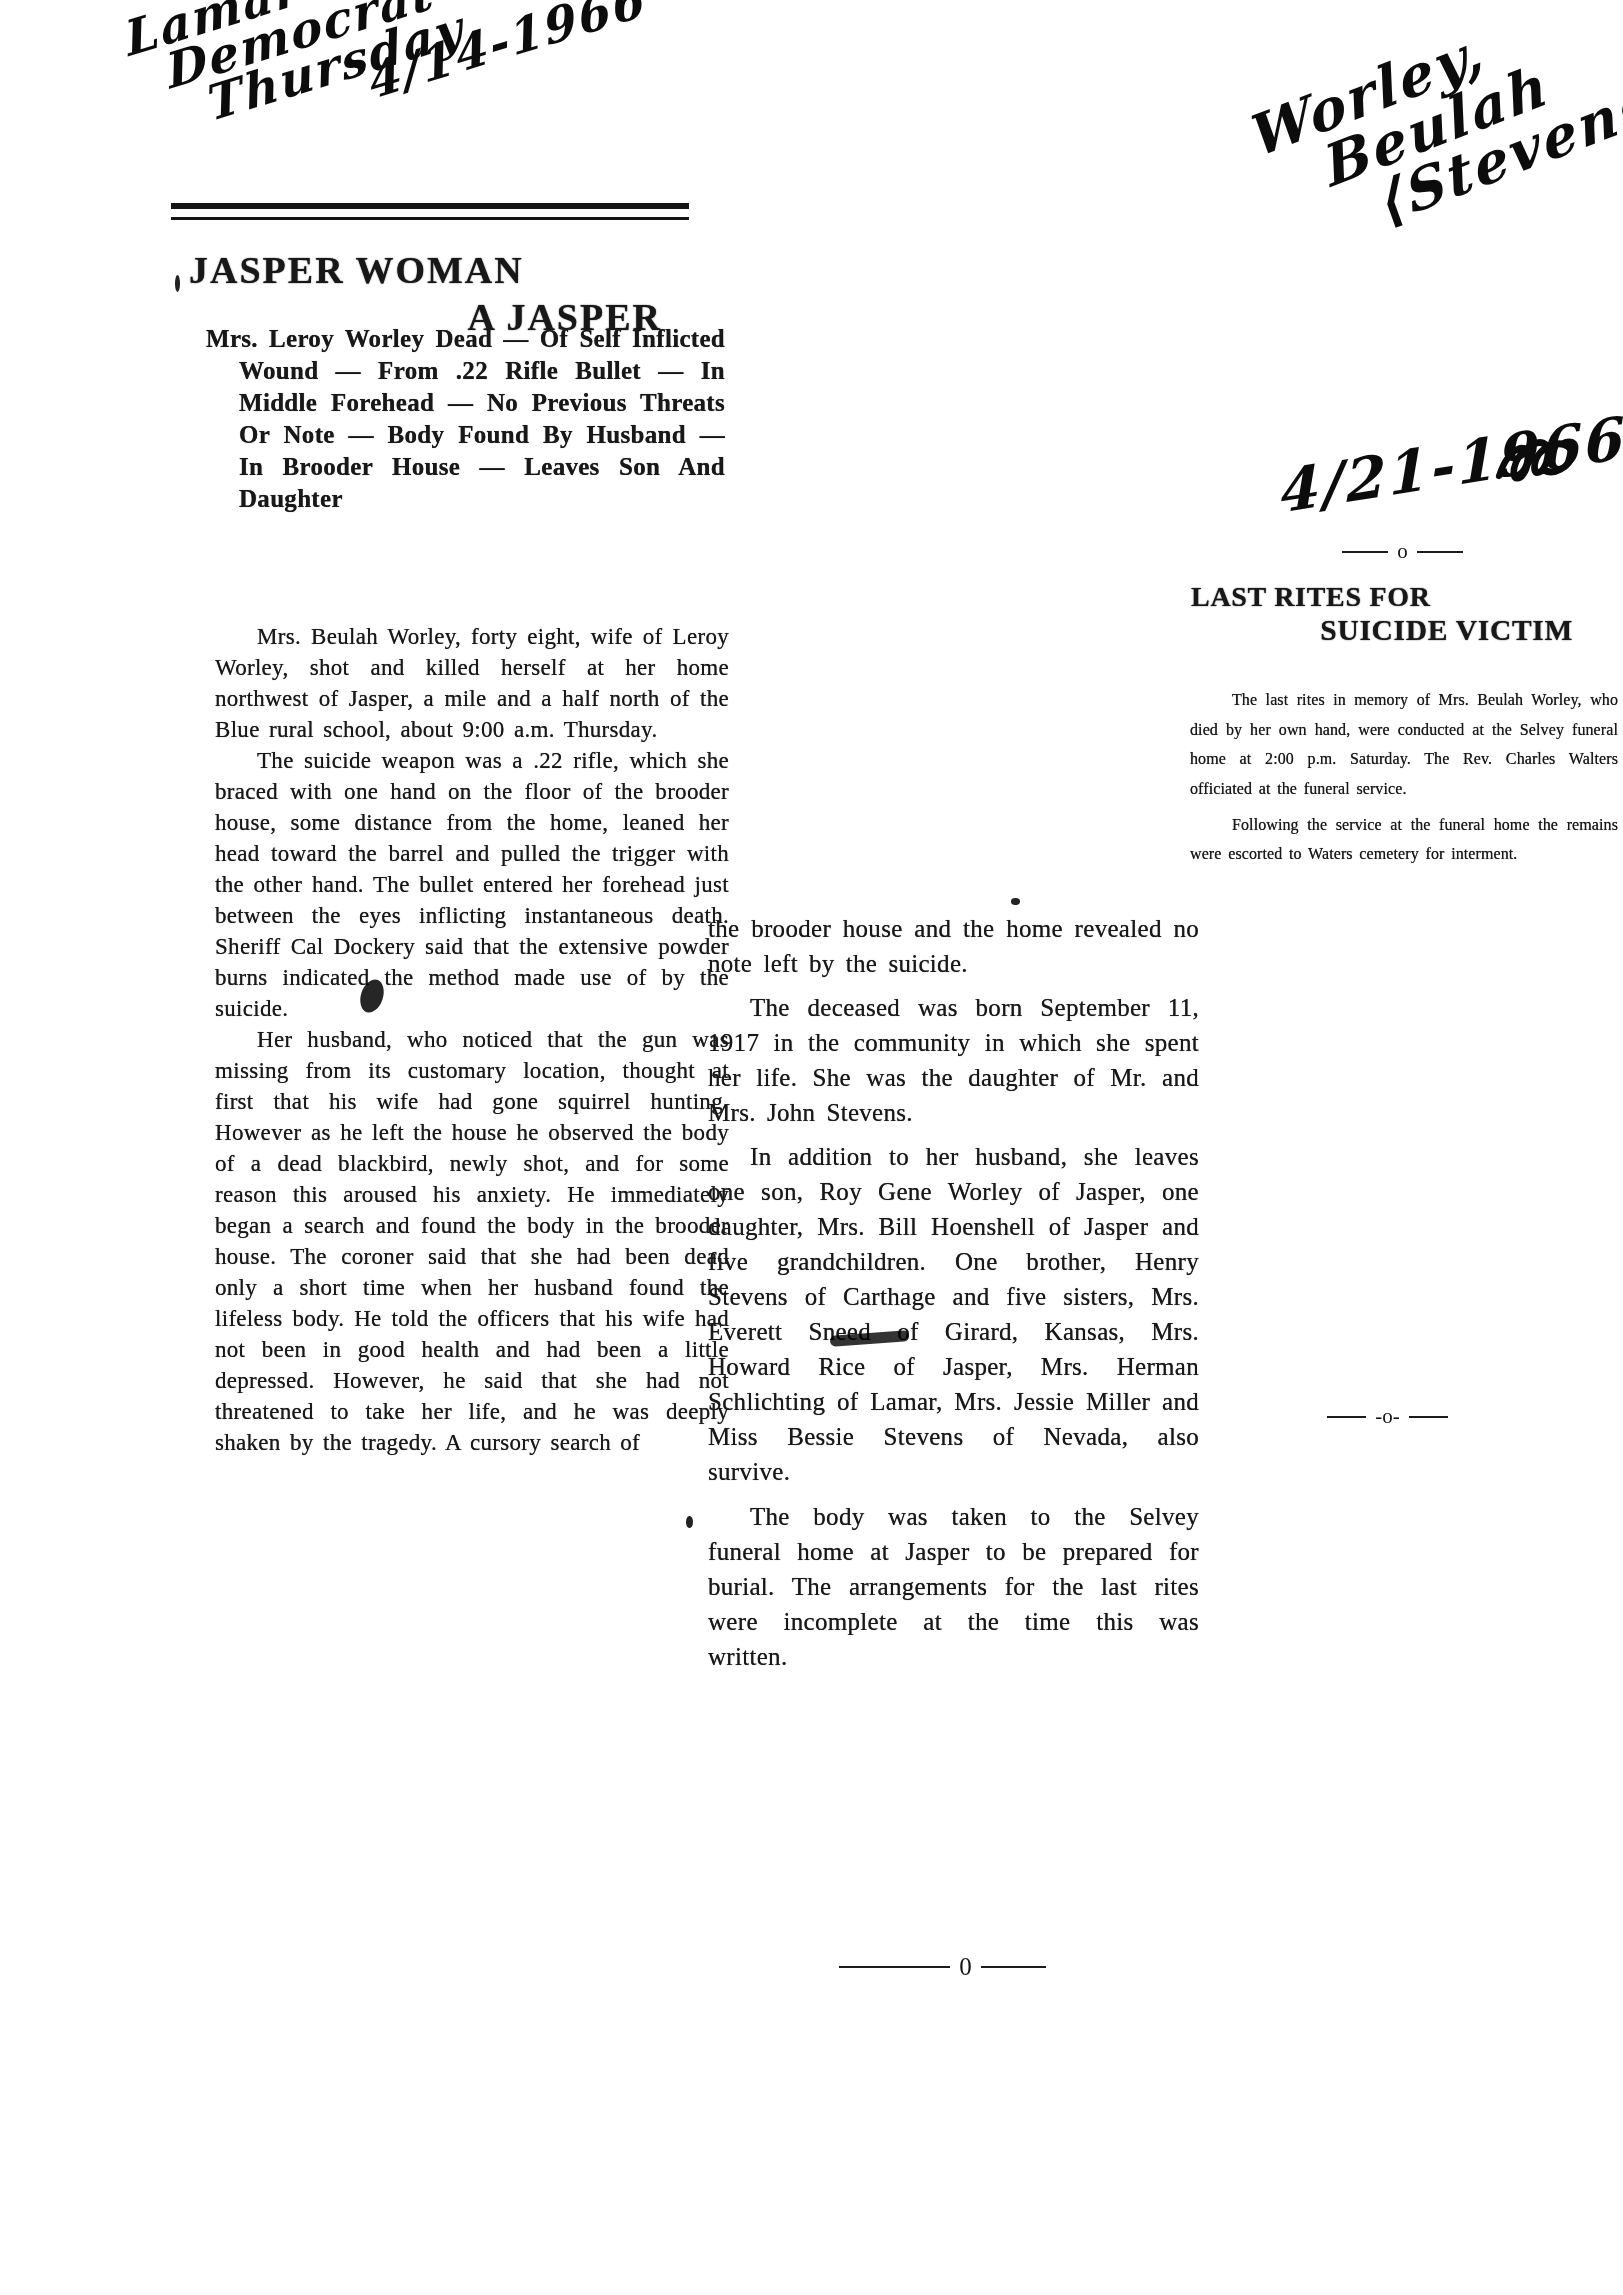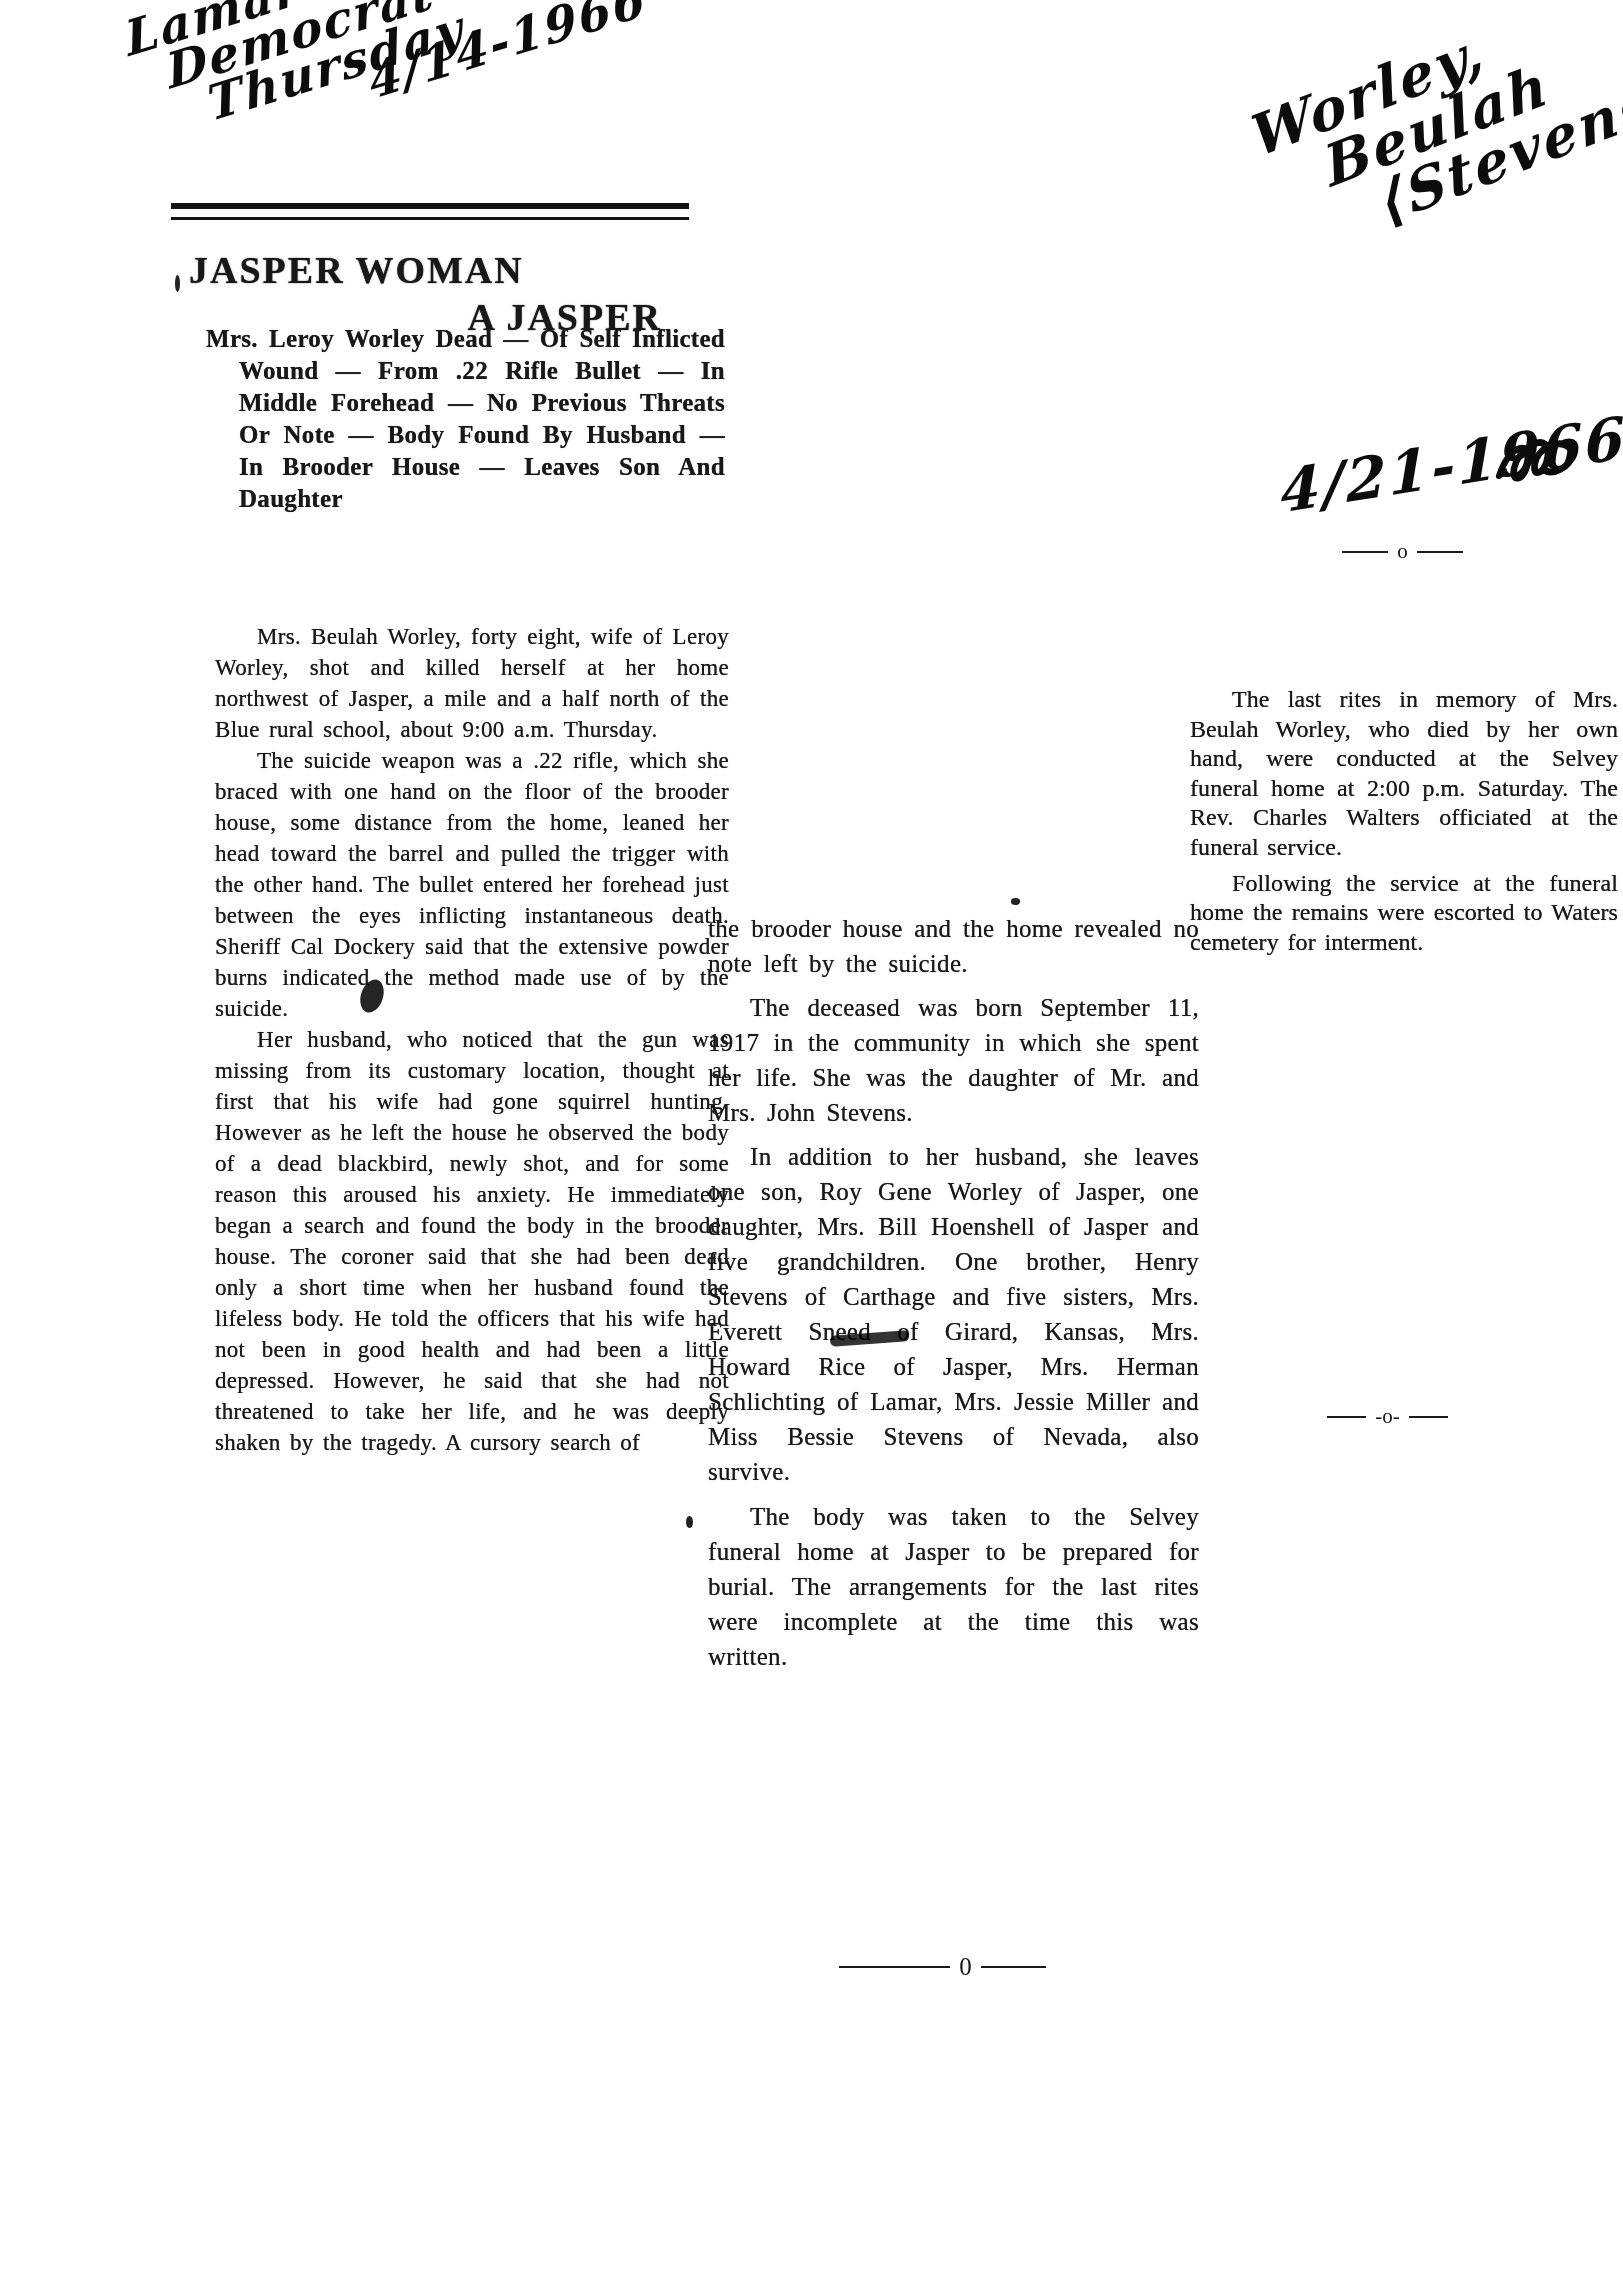--- a/index.html
+++ b/index.html
@@ -61,21 +61,21 @@
     text-shadow: 0 0 0.7px #333;
   }
 
   
   .col { position: absolute; text-align: justify; text-shadow: 0 0 0.7px #3a3a3a; }
   .col p { margin: 0; }
   .col p.indent { text-indent: 42px; }
   .col1 { left: 175px;  top: 621px;  width: 514px; font-size: 23px; line-height: 31px; word-spacing: 3.3px; letter-spacing: 0.3px; margin-left: 40px; }
   .col2 { left: 708px; top: 911px; width: 491px; font-size: 25px; line-height: 35px; word-spacing: 4.6px; letter-spacing: 0.3px; }
   .col2 p { margin-bottom: 9.2px; }
-  .col3 { left: 1190px; top: 685px; width: 428px; font-size: 24px; line-height: 29.5px; word-spacing: 2.6px; letter-spacing: 0.1px; }
+  .col3 { left: 1190px; top: 685px; width: 428px; font-size: 16px; line-height: 29.5px; word-spacing: 2.6px; letter-spacing: 0.1px; }
   .col3 p { margin-bottom: 6.5px; }
 
   
   .headline-block2 { position: absolute; left: 1191px; top: 581px; width: 382px; font-weight: 700; }
   .lr1 { font-size: 28px; letter-spacing: 0.7px; text-align: left; text-shadow: 0 0 1.3px #222; }
   .lr2 { font-size: 29.5px; letter-spacing: 0.7px; text-align: right; margin-top: 1.3px; text-shadow: 0 0 1.3px #222; }
 
   
   .blot { position: absolute; background: #000; opacity: 0.85; border-radius: 50%; }
   .blot1 { left: 361px;  top: 979px; width: 22px;  height: 34px; transform: rotate(18deg); }
@@ -135,20 +135,24 @@
     <span class="olabel">0</span>
     <span class="dline" style="width:65px"></span>
   </div>
 
   <div class="odivider divider-a2top">
     <span class="dline" style="width:46px"></span>
     <span class="olabel">o</span>
     <span class="dline" style="width:46px"></span>
   </div>
 
+  <div class="headline-block2">
+    <div class="lr1">LAST RITES FOR</div>
+    <div class="lr2">SUICIDE VICTIM</div>
+  </div>
 
   <div class="col col3">
     <p class="indent">The last rites in memory of Mrs. Beulah Worley, who died by her own hand, were conducted at the Selvey funeral home at 2:00 p.m. Saturday. The Rev. Charles Walters officiated at the funeral service.</p>
     <p class="indent">Following the service at the funeral home the remains were escorted to Waters cemetery for interment.</p>
   </div>
 
   <div class="odivider divider-a2bot">
     <span class="dline" style="width:39px"></span>
     <span class="olabel">-o-</span>
     <span class="dline" style="width:39px"></span>

